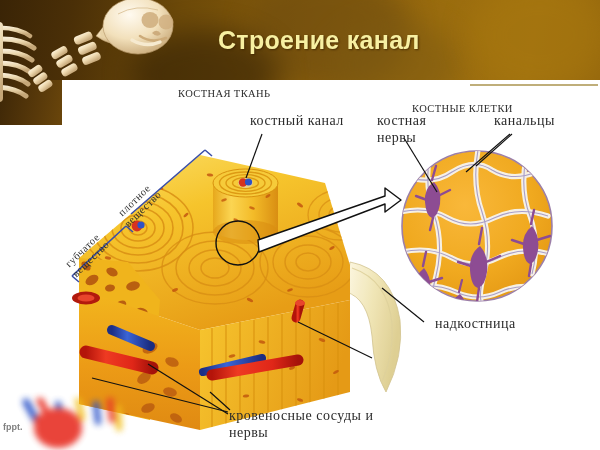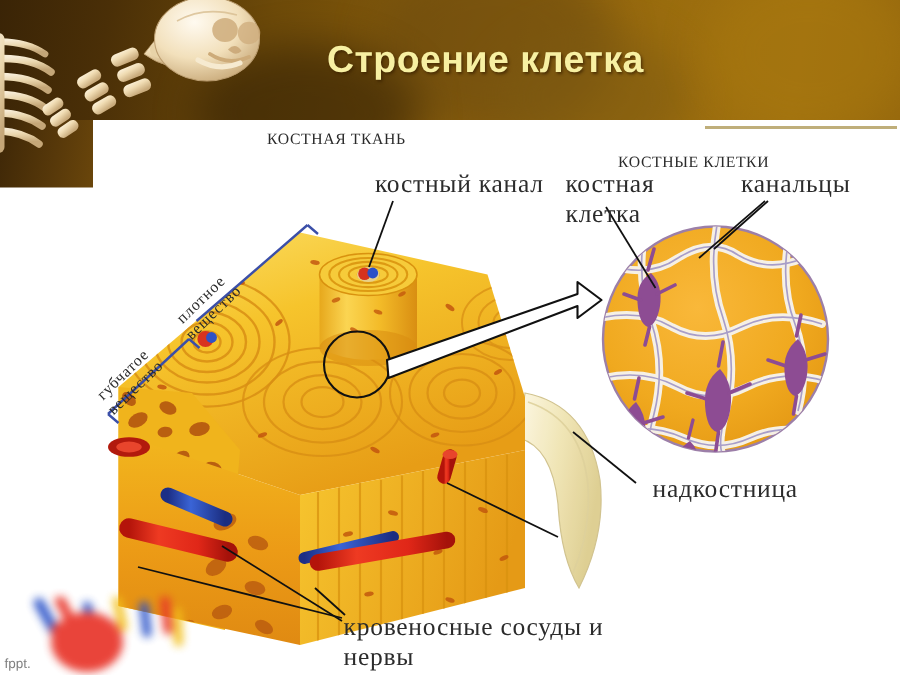--- a/index.html
+++ b/index.html
@@ -81,41 +81,41 @@
     font-family: "Liberation Serif", serif;
     line-height: 1.18;
     white-space: pre-line;
   }
   .lbl-caps {
     font-size: 10.5px;
     letter-spacing: .4px;
     font-weight: normal;
   }
   .lbl-small {
-    font-size: 17px;
+    font-size: 14px;
     letter-spacing: .5px;
   }
   .lbl-rot {
     font-size: 10.5px;
     letter-spacing: .6px;
     transform-origin: 0 0;
     white-space: pre-line;
     text-align: center;
   }
 
   
   .figure-layer { position: absolute; left: 0; top: 0; width: 600px; height: 450px; }
 
   
   .fppt {
     position: absolute;
-    left: 3px; bottom: 3px;
+    left: 3px; bottom: 18px;
     font-family: "Liberation Sans", sans-serif;
     font-size: 9px;
-    font-weight: normal;
+    font-weight: bold;
     color: #6a6a6a;
     opacity: .85;
   }
   .pencils {
     position: absolute;
     left: 18px; bottom: 0px;
     width: 105px; height: 52px;
     filter: blur(3px);
     opacity: .92;
   }
@@ -187,21 +187,21 @@
 
     <path d="M140,36 Q152,44 166,38" stroke="#cdab79" stroke-width="2.6" fill="none" stroke-linecap="round"></path>
 
     <path d="M132,40 Q146,48 160,42" stroke="#f6ead0" stroke-width="3.4" fill="none" stroke-linecap="round"></path>
 
     <path d="M118,14 Q136,4 158,10" stroke="#d7bd90" stroke-width="1" fill="none" opacity="0.8"></path>
   </svg>
 
   <div class="head-rule"></div>
 
-  <div class="slide-title">Строение клетка</div>
+  <div class="slide-title">Строение канал</div>
 
   <svg class="figure-layer" viewBox="0 0 600 450">
     <defs>
 
       <linearGradient id="compactG" x1="0" y1="0" x2="0.5" y2="1">
         <stop offset="0%" stop-color="#fbe06a"></stop>
         <stop offset="40%" stop-color="#f6c42c"></stop>
         <stop offset="100%" stop-color="#e79d16"></stop>
       </linearGradient>
       <linearGradient id="faceFrontG" x1="0" y1="0" x2="0" y2="1">
@@ -516,21 +516,21 @@
     </g>
   </svg>
 
   <div class="lbl lbl-caps" style="left:178px; top:88px;">КОСТНАЯ ТКАНЬ</div>
 
   <div class="lbl lbl-caps" style="left:412px; top:103px;">КОСТНЫЕ КЛЕТКИ</div>
 
   <div class="lbl lbl-small" style="left:250px; top:113px;">костный канал</div>
 
   <div class="lbl lbl-small" style="left:377px; top:113px; width:60px;">костная
-клетка</div>
+нервы</div>
 
   <div class="lbl lbl-small" style="left:494px; top:113px;text-align:right;">канальцы</div>
 
   <div class="lbl lbl-small" style="left:435px; top:316px;">надкостница</div>
 
 
   <div class="lbl lbl-small" style="left:229px; top:408px; width:180px;">кровеносные сосуды и
 нервы</div>
 
   <div class="lbl lbl-rot" style="left:52px; top:272px; transform: rotate(-44deg); width:74px;">губчатое

